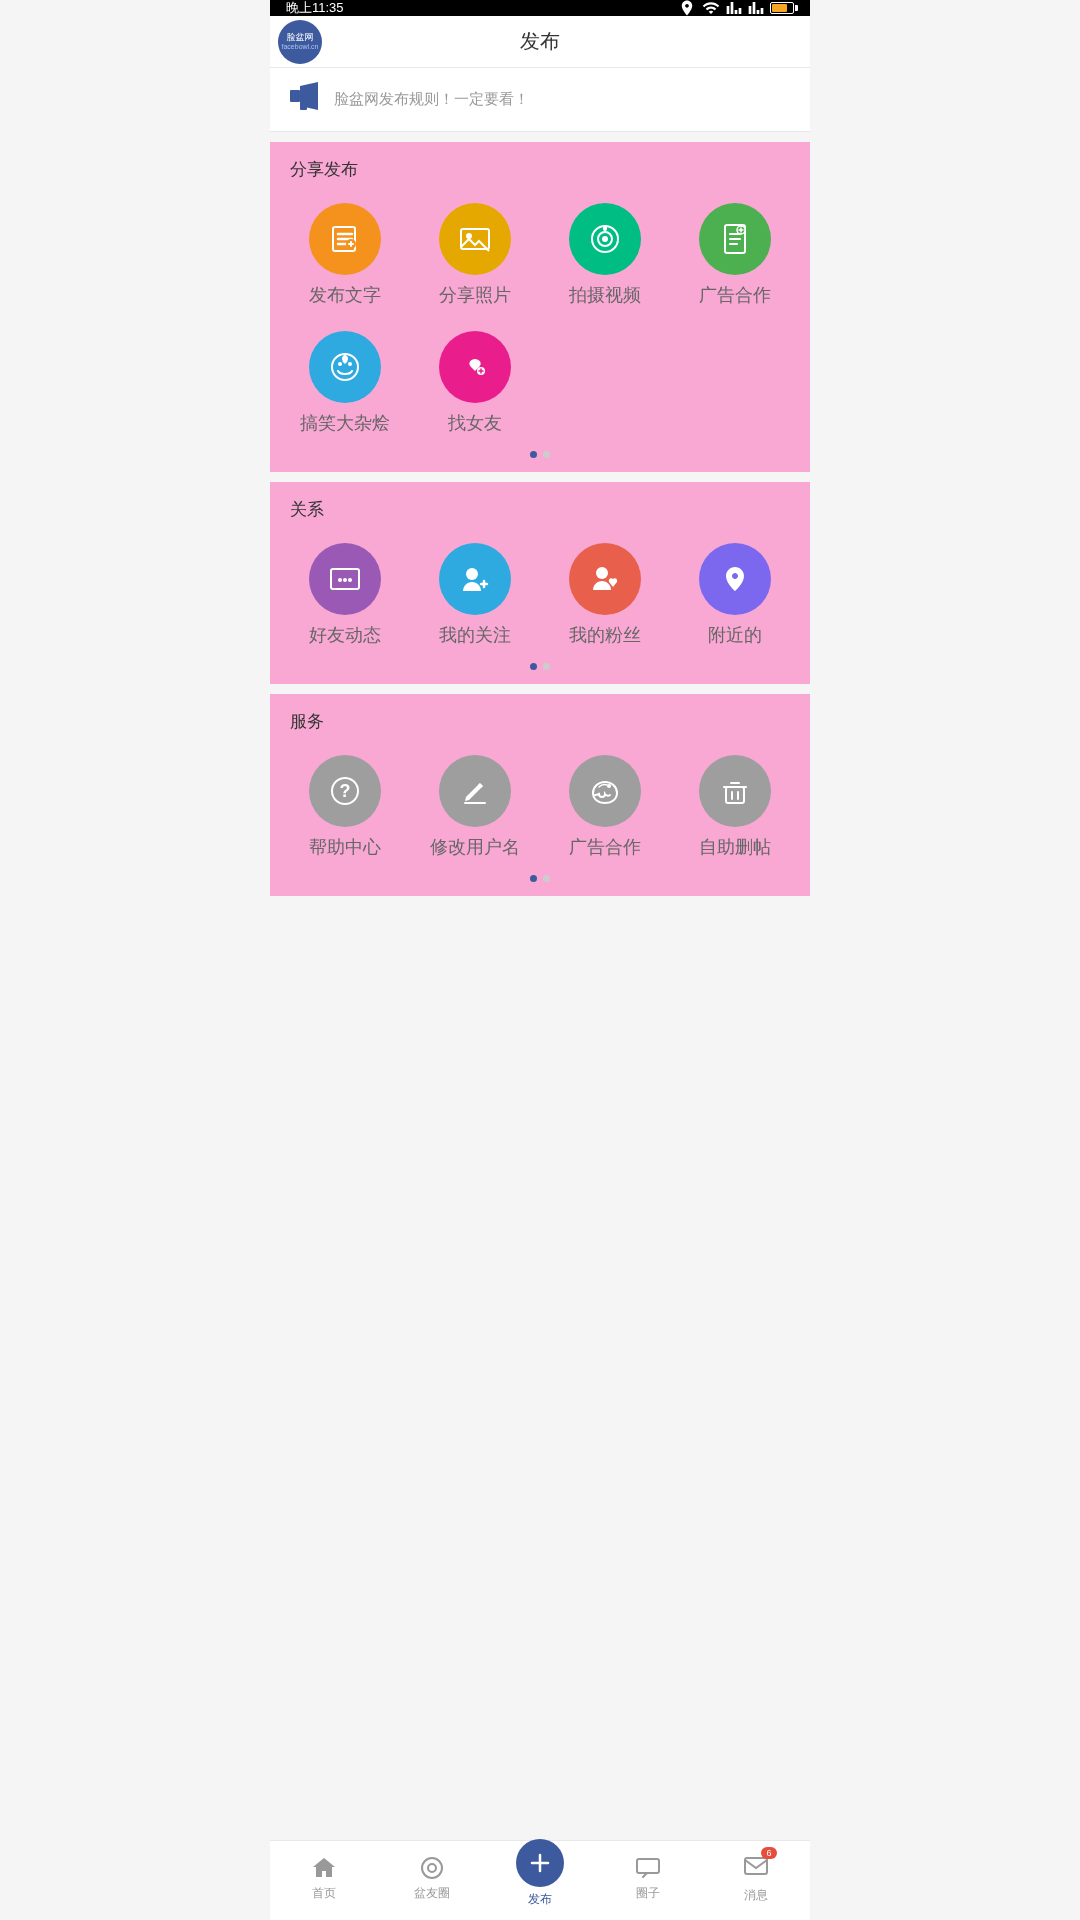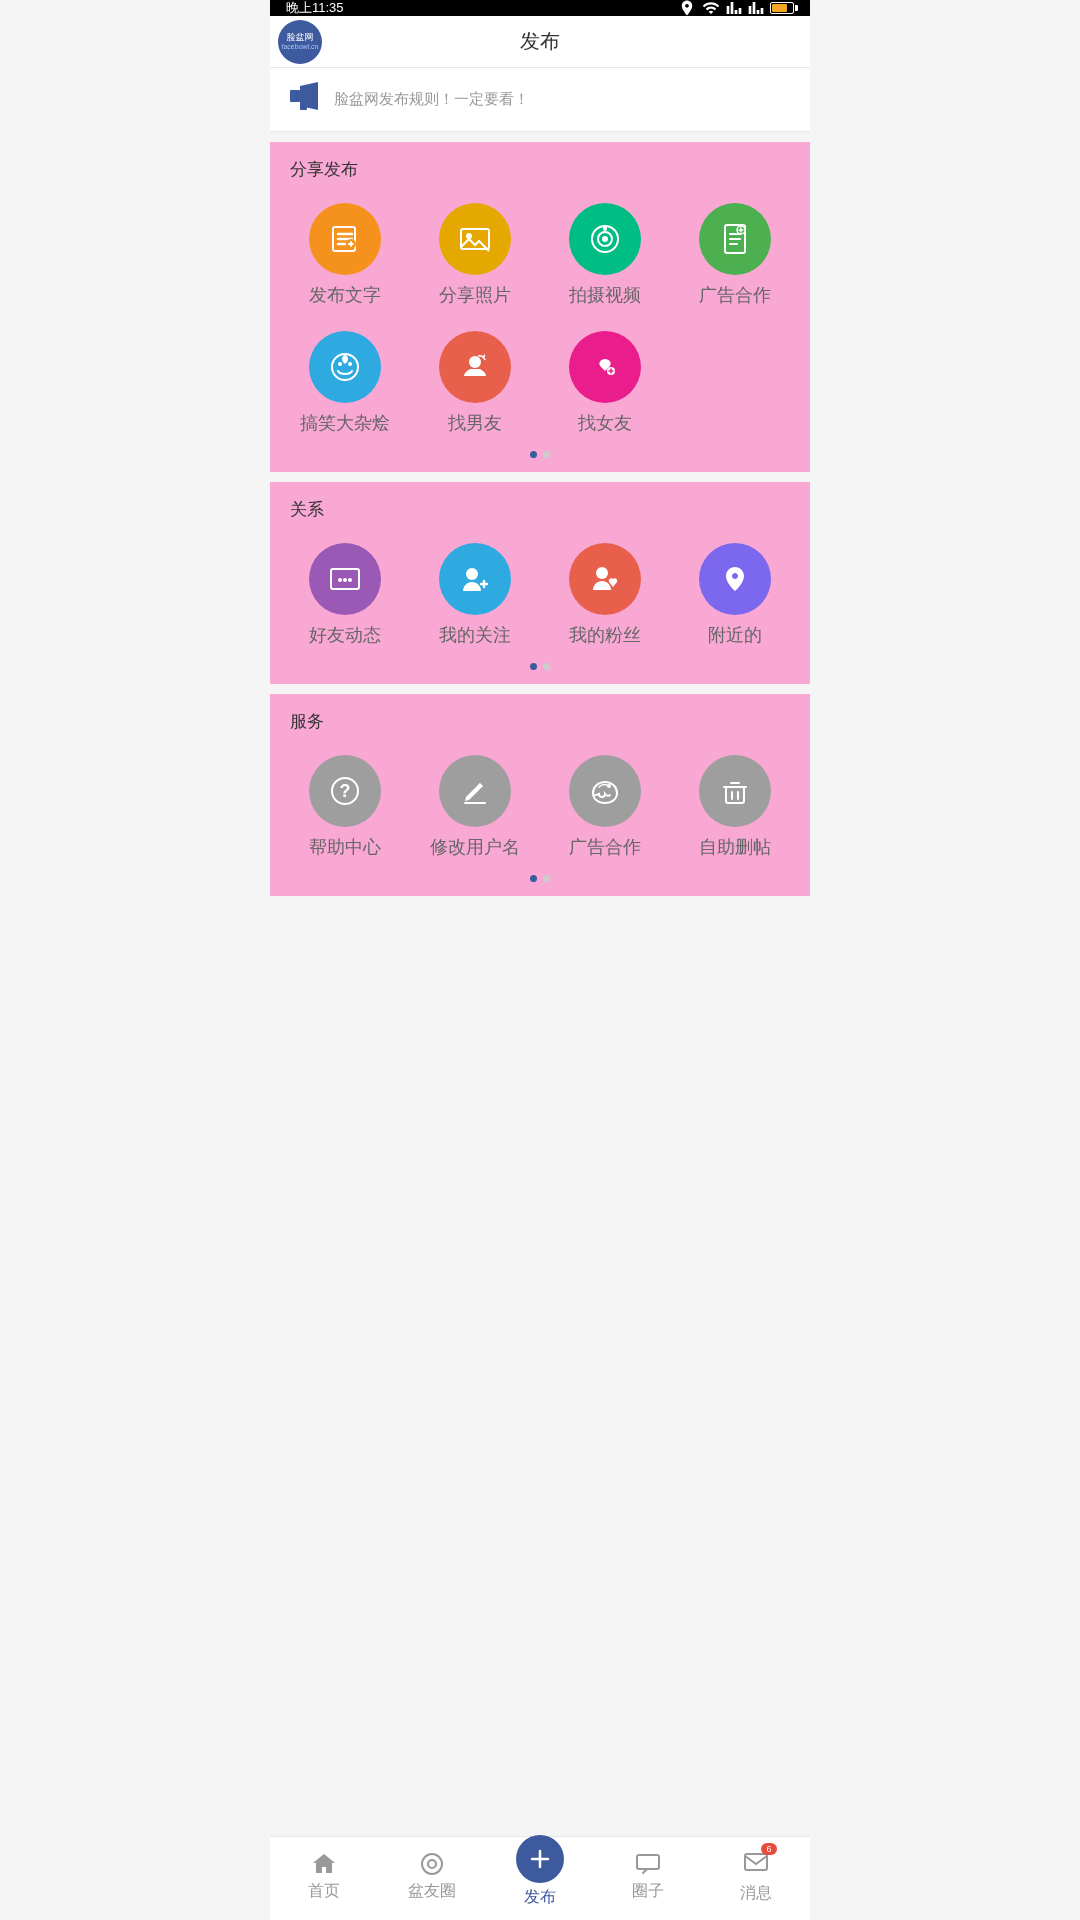--- a/index.html
+++ b/index.html
@@ -192,21 +192,21 @@
     }
     .nav-item {
       display: flex;
       flex-direction: column;
       align-items: center;
       gap: 4px;
       cursor: pointer;
       flex: 1;
     }
     .nav-label {
-      font-size: 16px;
+      font-size: 12px;
       color: #999;
     }
     .nav-label.active {
       color: #3d5a9e;
     }
     .nav-add-btn {
       width: 48px;
       height: 48px;
       border-radius: 50%;
       background: #3d5a9e;
@@ -344,36 +344,20 @@
           <circle cx="18" cy="18" r="13" fill="none" stroke="white" stroke-width="2"></circle>
           <circle cx="13" cy="15" r="2" fill="white"></circle>
           <circle cx="23" cy="15" r="2" fill="white"></circle>
           <path d="M11 22c2 4 12 4 14 0" fill="none" stroke="white" stroke-width="2" stroke-linecap="round"></path>
           <path d="M18 5 Q24 10 18 15 Q12 10 18 5" fill="white"></path>
         </svg>
       </div>
       <span class="grid-label">搞笑大杂烩</span>
     </div>
 
-    <div class="grid-item">
-      <div class="icon-circle" style="background:#E8604C;">
-        <svg class="icon-svg" viewBox="0 0 36 36" fill="white">
-          <path d="M13 20c-4 2-6 5-6 7h22c0-2-2-5-6-7" fill="white"></path>
-          <circle cx="18" cy="13" r="6" fill="white"></circle>
-          <path d="M23 18c2 1 3 2.5 3 4" fill="none" stroke="#E8604C" stroke-width="1"></path>
-          <path d="M21 7c3-1 6 1 7 4" fill="none" stroke="white" stroke-width="1.5"></path>
-          <path d="M26 7l2-2 0 3-3 0" fill="white"></path>
-          <path d="M13 22c0 0 2-3 5-3s5 3 5 3" fill="none"></path>
-          <path d="M16 26 Q18 24 20 26" fill="none" stroke="white" stroke-width="1.5"></path>
-          <path d="M14 24l-2-2 2-1 1 2" fill="white"></path>
-          <path d="M22 24l2-2-2-1-1 2" fill="white"></path>
-        </svg>
-      </div>
-      <span class="grid-label">找男友</span>
-    </div>
 
     <div class="grid-item">
       <div class="icon-circle" style="background:#E91E8C;">
         <svg class="icon-svg" viewBox="0 0 36 36" fill="white">
           <path d="M18 10 C14 10 10 14 14 18 L18 22 L22 18 C26 14 22 10 18 10Z" fill="white"></path>
           <circle cx="24" cy="22" r="4" fill="white"></circle>
           <path d="M22 22h4M24 20v4" stroke="#E91E8C" stroke-width="1.5" stroke-linecap="round"></path>
         </svg>
       </div>
       <span class="grid-label">找女友</span>

